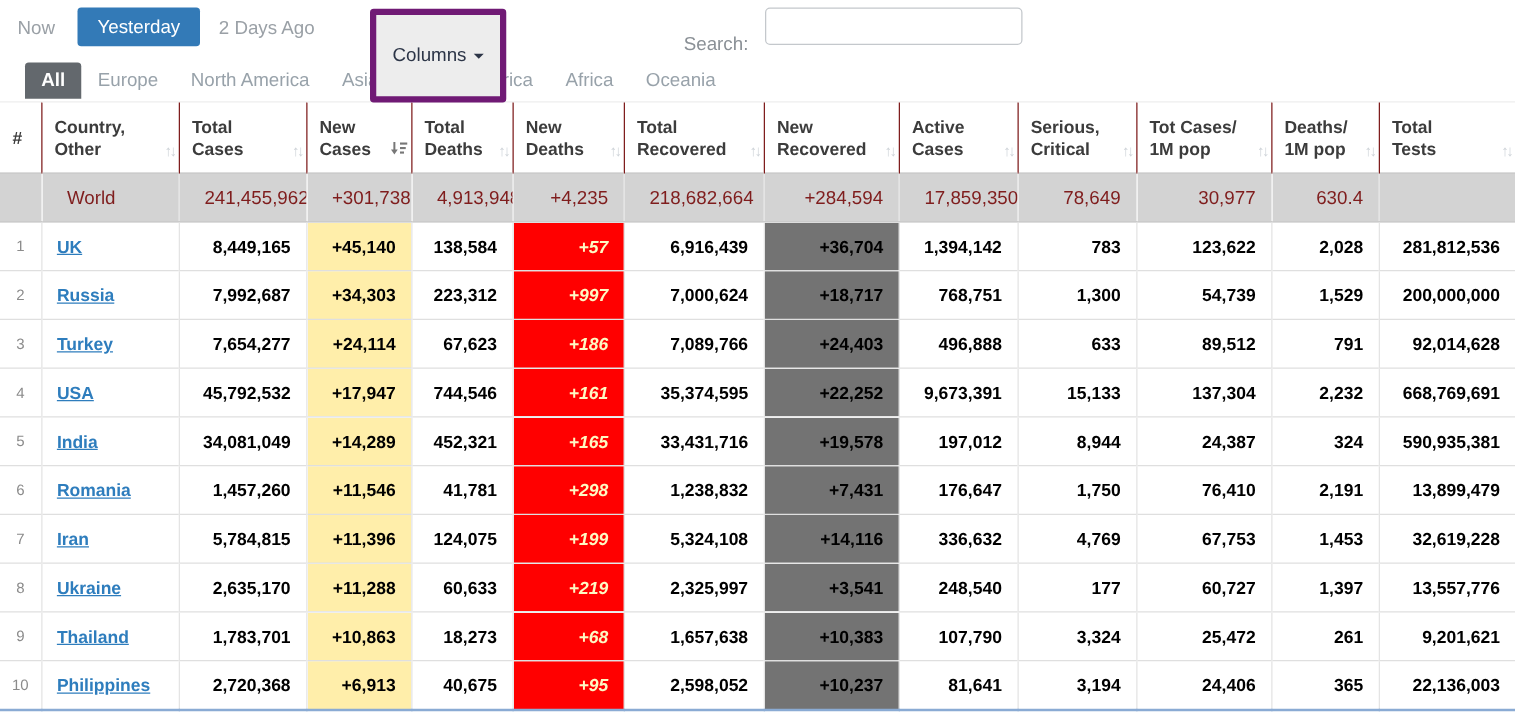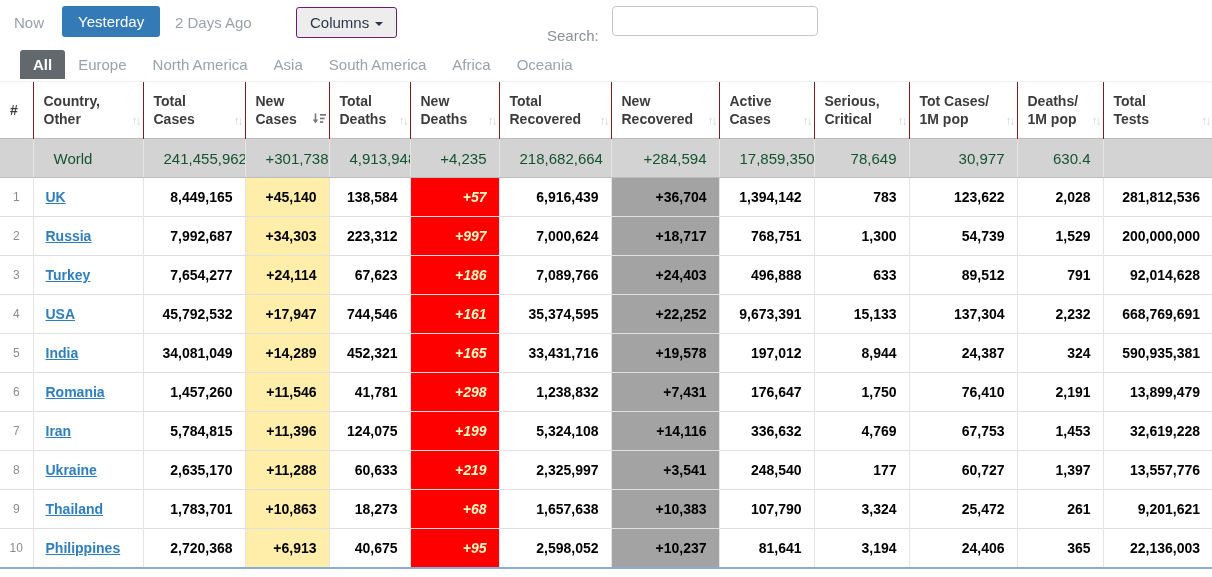--- a/index.html
+++ b/index.html
@@ -20,22 +20,22 @@
     left: 62px; top: 6px;
     background: #337ab7; color: #fff;
     border: none; border-radius: 3px;
     padding: 7px 16px; font-size: 15px;
     font-family: "Liberation Sans", sans-serif;
   }
   #twodays-btn { left: 167px; }
   #columns-btn {
     left: 296px; top: 7px;
     background: #ededed; color: #2c3547;
-    border: 1px solid #701a75; border-radius: 3px;
-    padding: 6px 13px; font-size: 15px;
+    border: 5px solid #701a75; border-radius: 3px;
+    padding: 24px 13px; font-size: 15px;
     font-family: "Liberation Sans", sans-serif;
   }
   .caret {
     display: inline-block; margin-left: 6px; vertical-align: middle;
     width: 0; height: 0;
     border-left: 4px solid transparent; border-right: 4px solid transparent;
     border-top: 4px solid #2c3547;
   }
   #search-label { left: 547px; top: 27px; color: #8a9096; }
   #search-input {
@@ -82,23 +82,23 @@
     border-left: 1px solid #e4e4e4; border-top: 1px solid #dfdfdf;
     height: 39px; padding: 8px 12px;
     font-size: 14px; font-weight: bold; color: #000;
     vertical-align: middle;
   }
   .c-num { text-align: center; color: #8b8b8b; font-weight: normal; font-size: 12px; padding: 8px 4px; }
   .c-country { text-align: left; }
   .c-r { text-align: right; }
   .bg-newcases { background: #FFEEAA; }
   .bg-newdeaths { background: #FF0000; color: #fef9c3; font-style: italic; }
-  .bg-newrecovered { background: #a3a3a3; }
+  .bg-newrecovered { background: #737373; }
   tr.world-row td {
-    background: #d3d3d3; font-weight: normal; color: #14532d;
+    background: #d3d3d3; font-weight: normal; color: #7f1d1d;
     border-top: 1px solid #bbb; border-bottom: 1px solid #bbb;
     font-size: 15px;
     padding-left: 20px;
   }
   tr.world-row td.c-country { font-size: 15px; }
   a.country-link {
     color: #2e7dbd; font-weight: bold; text-decoration: underline; cursor: pointer;
   }
 </style>
 </head>

